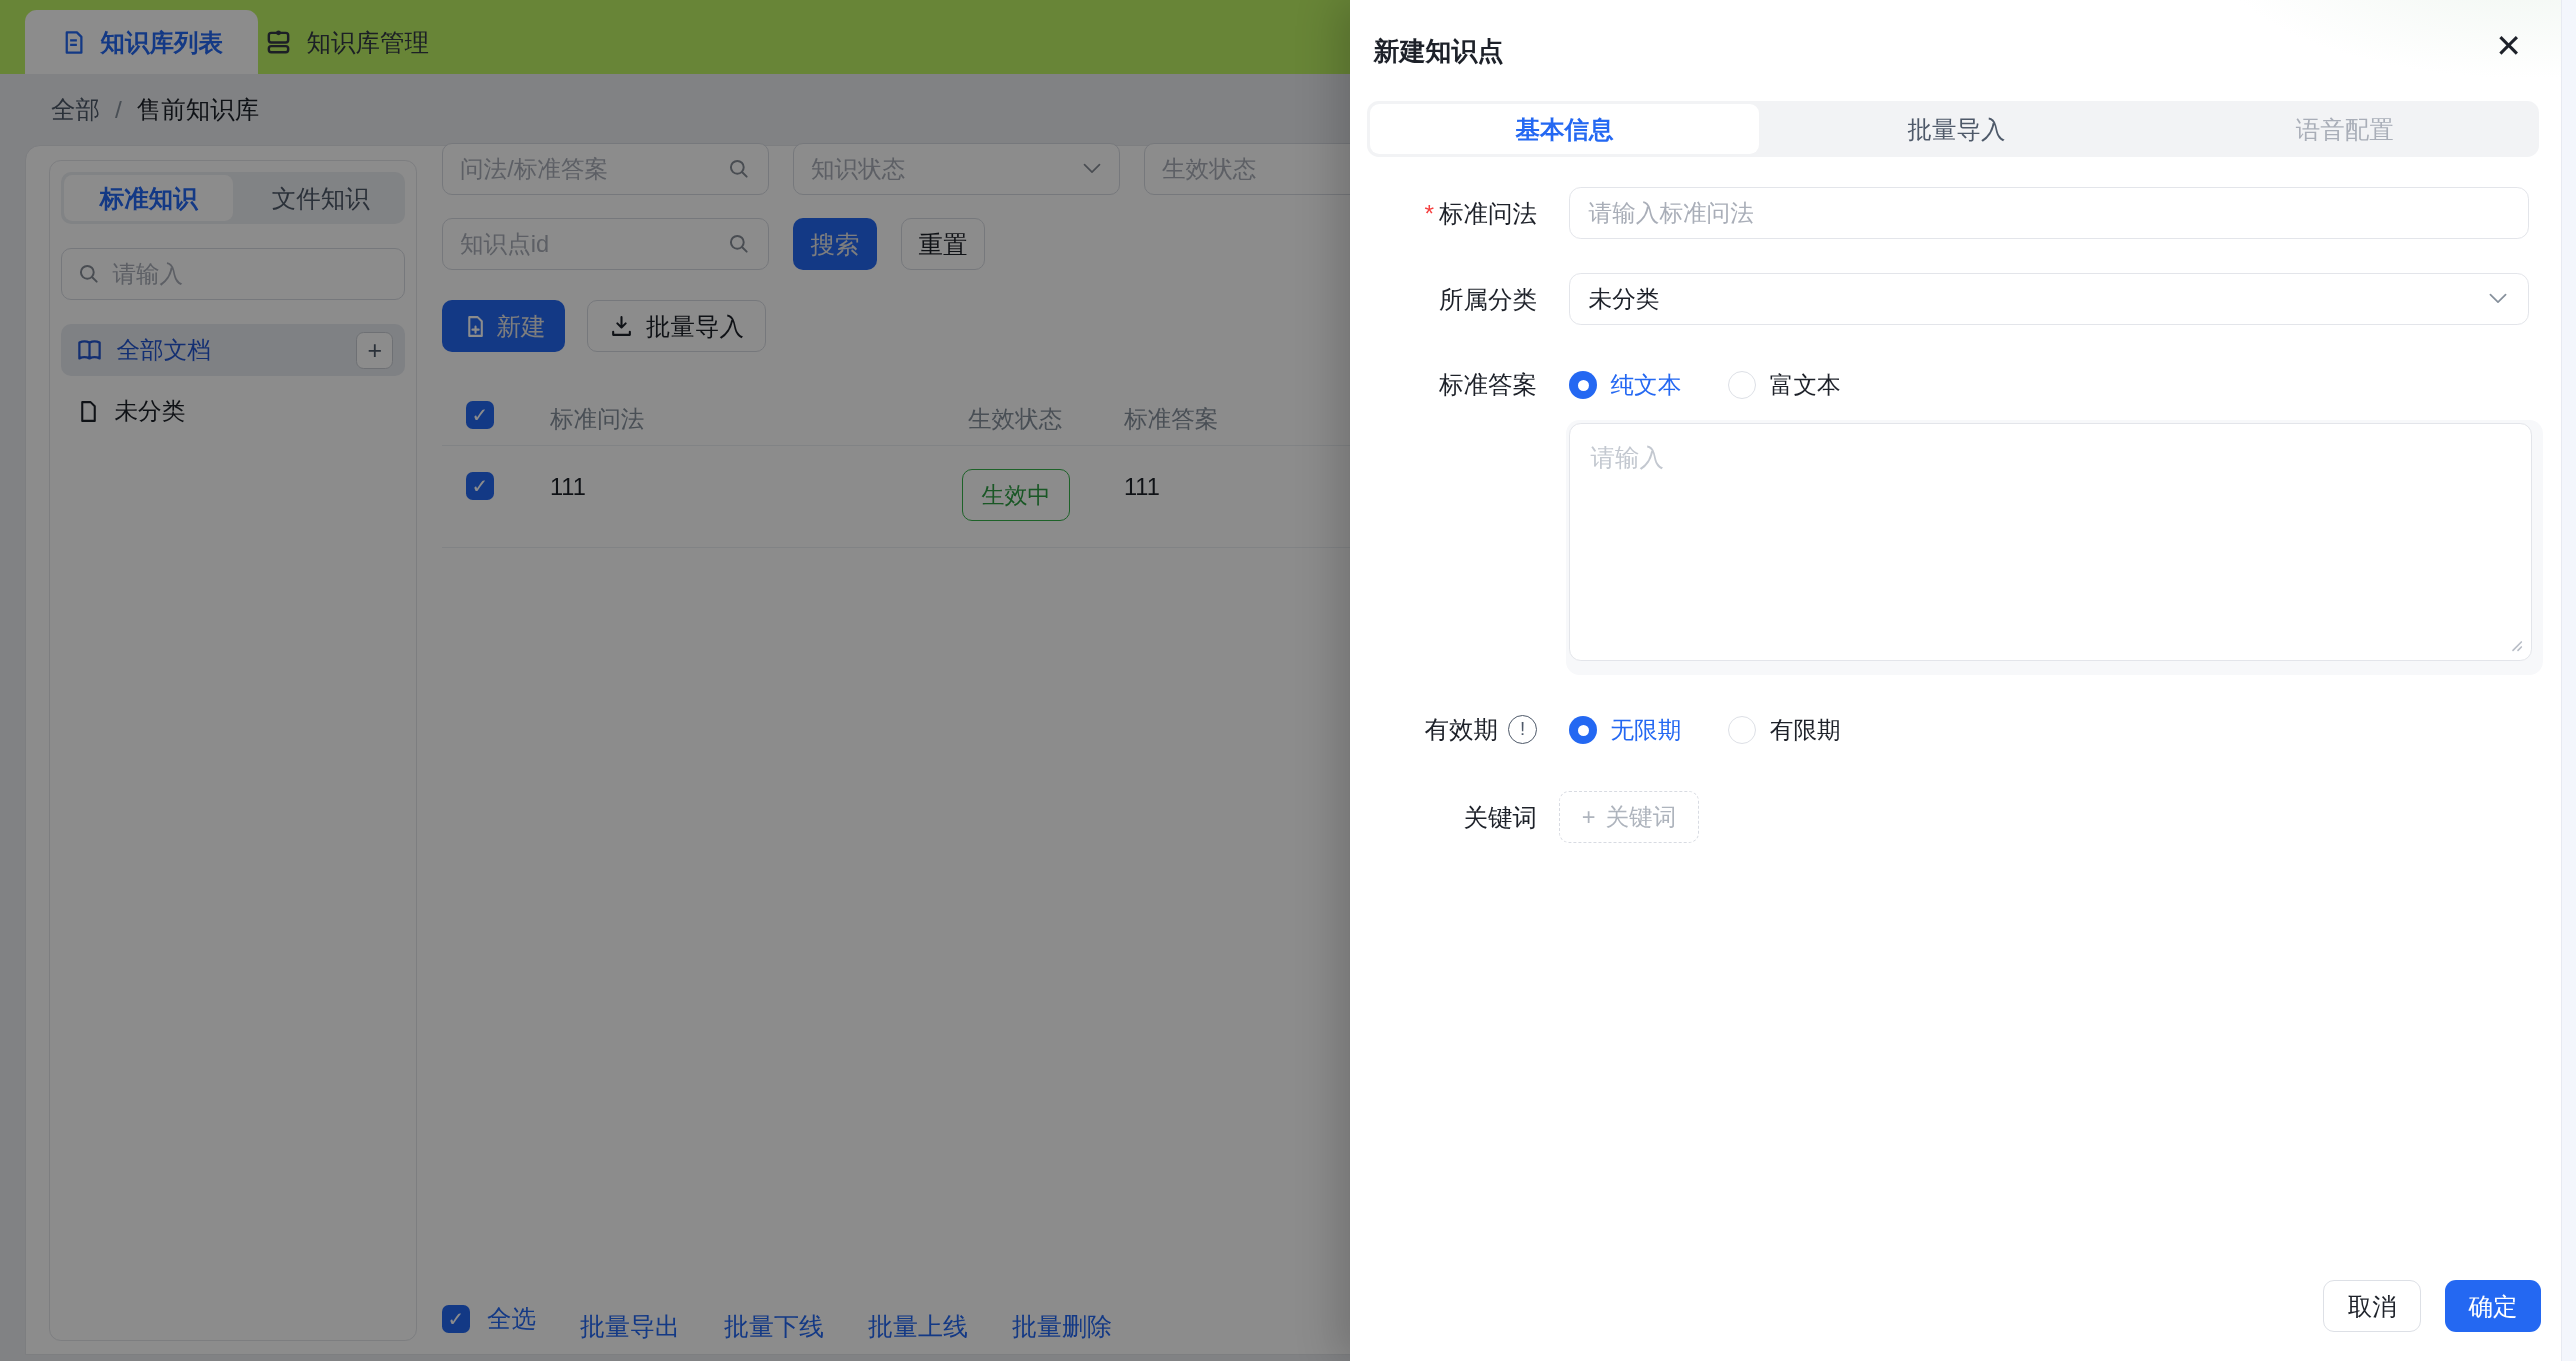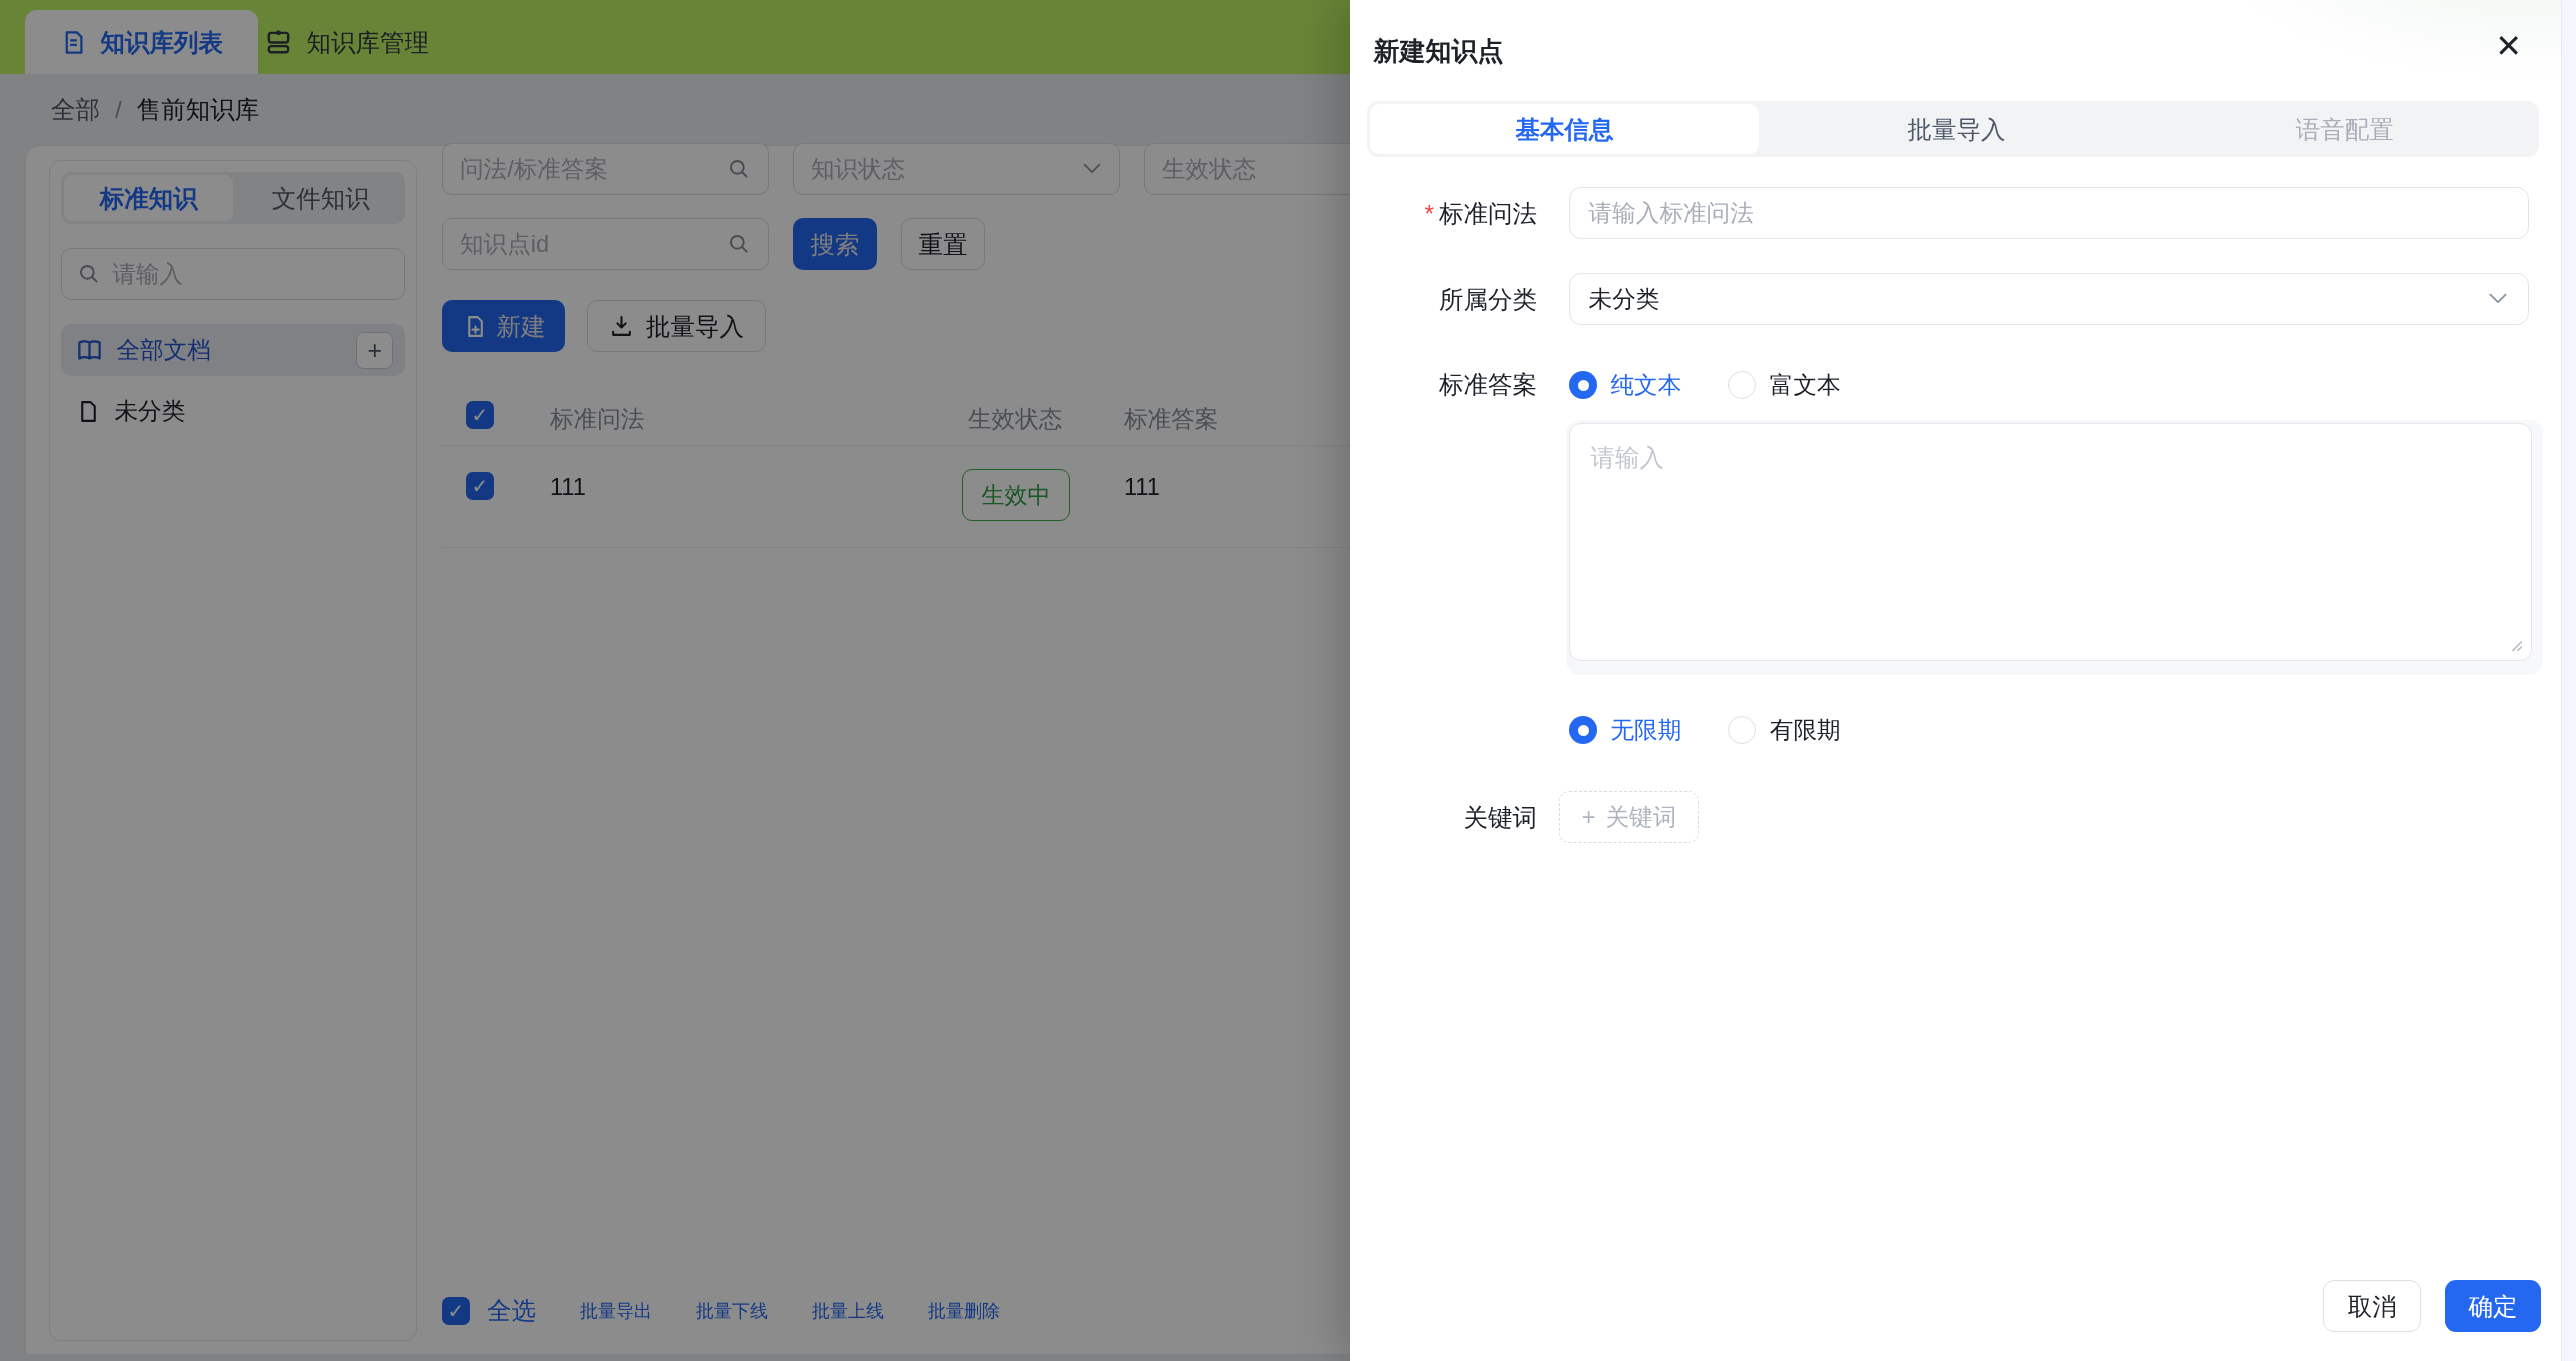--- a/index.html
+++ b/index.html
@@ -34,21 +34,21 @@
   .btn { display:flex; align-items:center; justify-content:center; border-radius:10px; cursor:pointer; font-size:24.5px; }
   .btn.primary { background:#2468F2; color:#e5e5e5; }
   .btn.outline { background:#ffffff; border:0.8px solid #d8dbe2; color:#1d2129; }
 
   .tbl-head-text { color:#86909c; font-size:23.6px; position:absolute; }
   .divider { position:absolute; left:442px; right:0; height:0.8px; background:#eceef2; }
   .checkbox { width:28px; height:28px; border-radius:6.7px; background:#2468F2; color:#fff; display:flex; align-items:center; justify-content:center; font-size:20px; cursor:pointer; }
   .badge-green { position:absolute; left:962px; top:469px; height:52px; padding:0 18.6px; border:1.7px solid #36B24A; color:#2e9e44; border-radius:10px; display:flex; align-items:center; font-size:23px; background:#fff; }
 
   .bulkbar { position:absolute; left:442px; top:1294px; display:flex; align-items:center; gap:44px; }
-  .bulk-link { color:#2468F2; cursor:pointer; font-size:18px; }
+  .bulk-link { color:#2468F2; cursor:pointer; font-size:25px;margin-top:16px; }
   .bulk-select { display:flex; align-items:center; gap:17px; color:#2468F2; font-size:24.5px; }
 
   
   .dim { position:absolute; inset:0; background:rgba(0,0,0,0.45); z-index:10; }
 
   
   .drawer { position:absolute; left:1350px; top:0; width:1226px; height:1361px; background:#ffffff; z-index:20; box-shadow:-13.5px 0 40px rgba(0,0,0,0.18); }
   .drawer::before { content:""; position:absolute; inset:0; background:radial-gradient(422px 177px at 96% -4%, #eef5ef, rgba(255,255,255,0) 75%); pointer-events:none; }
   .drawer-title { position:absolute; left:23.6px; top:34px; font-size:26px; font-weight:600; color:#1d2129; }
   .drawer-close { position:absolute; right:54px; top:30px; font-size:32px; font-weight:300; color:#1d2129; cursor:pointer; line-height:1; }
@@ -255,20 +255,26 @@
 
     <div class="ta-wrap">
       <div class="ta">
         <span>请输入</span>
         <svg class="ta-resize" width="15" height="15" viewBox="0 0 18 18">
             <path d="M16 6L6 16M16 12l-4 4" stroke="#b9bec7" stroke-width="2" stroke-linecap="round"></path>
           </svg>
       </div>
     </div>
 
+    <div class="f-row" style="top:714px; height:30px;">
+      <div class="f-label" style="display:flex; align-items:center; justify-content:flex-end;">
+        <span>有效期</span>
+        <span class="info-circle">!</span>
+      </div>
+    </div>
     <div class="radio-group" style="top:714px;">
       <div class="radio-opt">
         <span class="radio on"></span>
         <span class="radio-label on">无限期</span>
       </div>
       <div class="radio-opt">
         <span class="radio off"></span>
         <span class="radio-label off">有限期</span>
       </div>
     </div>

